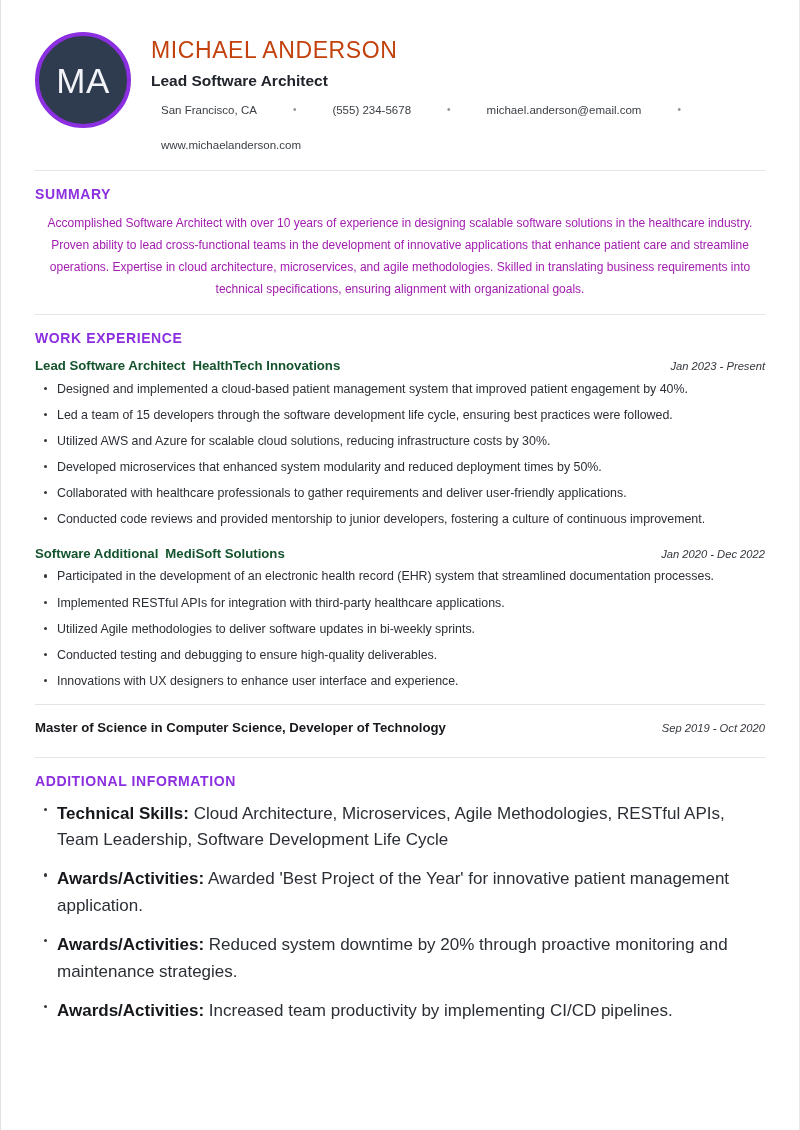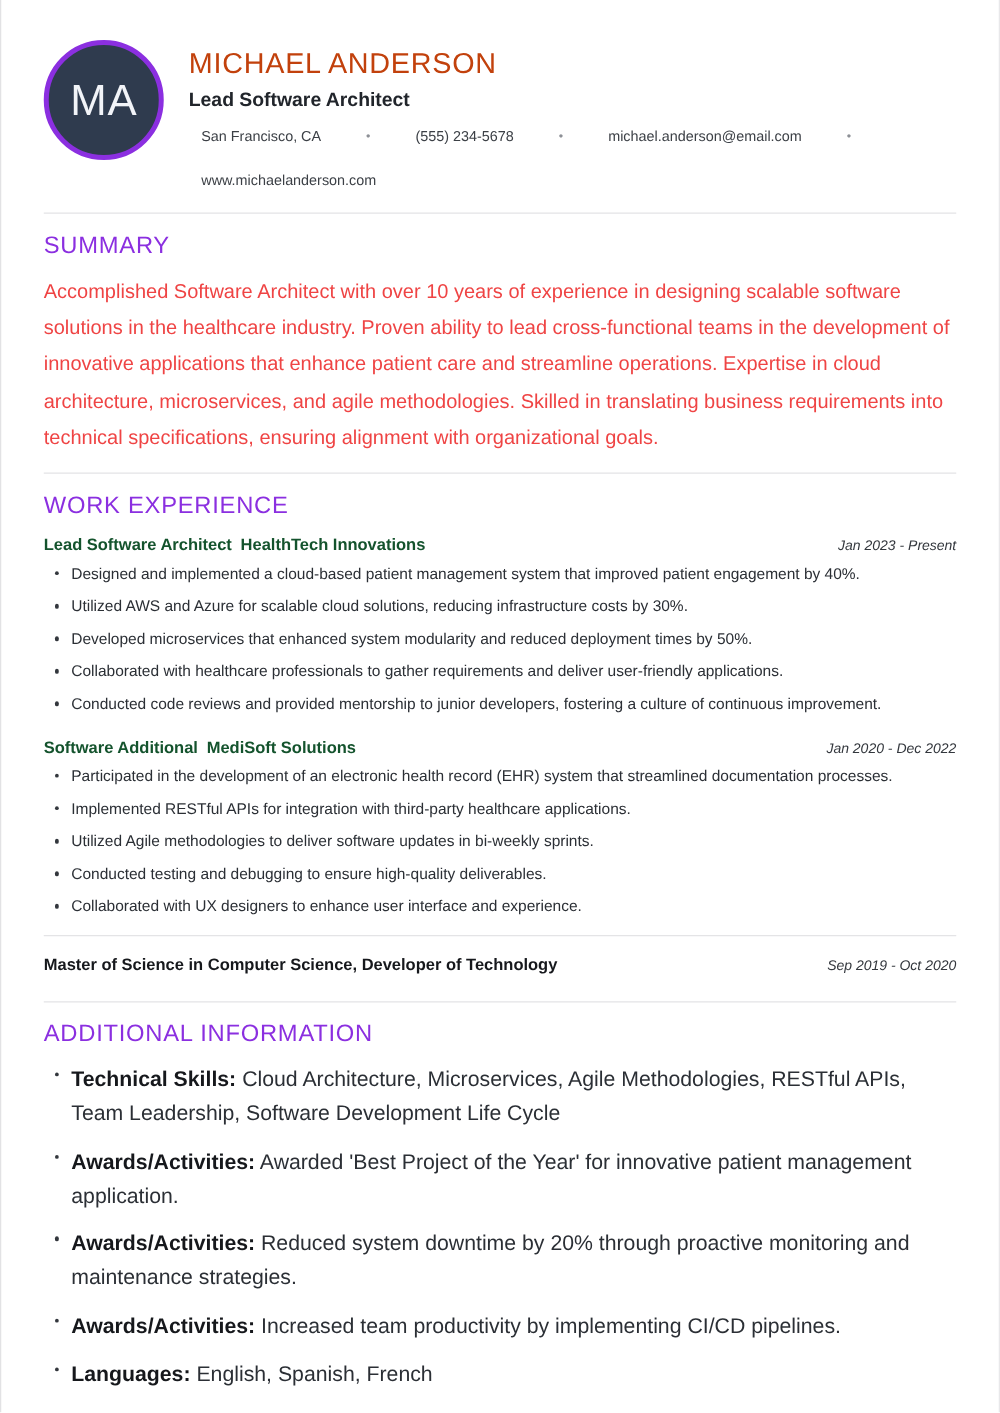--- a/index.html
+++ b/index.html
@@ -97,32 +97,32 @@
   .divider {
     border: 0;
     border-top: 1px solid #e4e4e6;
     margin: 13px 0 0 0;
   }
   .section {
     padding-top: 15px;
   }
   .section-title {
     color: #8b2fe0;
-    font-size: 19px;
-    font-weight: normal;
+    font-size: 14px;
+    font-weight: bold;
     letter-spacing: 0.6px;
     text-transform: uppercase;
     margin: 0 0 11px 0;
   }
   .summary-text {
-    font-size: 16px;
-    color: #ef4444;
+    font-size: 12px;
+    color: #a21caf;
     line-height: 1.83;
     margin: 0 0 3px 0;
-    text-align: left;
+    text-align: center;
   }
 
   
   .entry {
     margin-bottom: 2px;
   }
   .entry + .entry {
     margin-top: 16px;
   }
   .entry-head {
@@ -250,58 +250,58 @@
 
       <div class="entry">
         <div class="entry-head">
           <div class="entry-heading">
             <span>Lead Software Architect</span><span class="entry-company">HealthTech Innovations</span>
           </div>
           <div class="entry-dates">Jan 2023 - Present</div>
         </div>
         <ul class="bullets">
           <li>Designed and implemented a cloud-based patient management system that improved patient engagement by 40%.</li>
+          <li>Led a team of 15 developers through the software development life cycle, ensuring best practices were followed.</li>
           <li>Utilized AWS and Azure for scalable cloud solutions, reducing infrastructure costs by 30%.</li>
           <li>Developed microservices that enhanced system modularity and reduced deployment times by 50%.</li>
           <li>Collaborated with healthcare professionals to gather requirements and deliver user-friendly applications.</li>
           <li>Conducted code reviews and provided mentorship to junior developers, fostering a culture of continuous improvement.</li>
         </ul>
       </div>
 
       <div class="entry">
         <div class="entry-head">
           <div class="entry-heading">
             <span>Software Additional</span><span class="entry-company">MediSoft Solutions</span>
           </div>
           <div class="entry-dates">Jan 2020 - Dec 2022</div>
         </div>
         <ul class="bullets">
           <li>Participated in the development of an electronic health record (EHR) system that streamlined documentation processes.</li>
           <li>Implemented RESTful APIs for integration with third-party healthcare applications.</li>
           <li>Utilized Agile methodologies to deliver software updates in bi-weekly sprints.</li>
           <li>Conducted testing and debugging to ensure high-quality deliverables.</li>
-          <li>Collaborated with UX designers to enhance user interface and experience.</li>
+          <li>Innovations with UX designers to enhance user interface and experience.</li>
         </ul>
       </div>
     </div>
 
     <hr class="divider">
     <div class="section">
       <div class="edu-head">
         <div class="edu-heading">Master of Science in Computer Science, Developer of Technology</div>
         <div class="entry-dates">Sep 2019 - Oct 2020</div>
       </div>
     </div>
 
     <hr class="divider" style="margin-top:22px">
     <div class="section">
       <h2 class="section-title">Additional Information</h2>
       <ul class="info-list">
         <li><span class="info-label">Technical Skills:</span> <span class="info-value">Cloud Architecture, Microservices, Agile Methodologies, RESTful APIs, Team Leadership, Software Development Life Cycle</span></li>
         <li><span class="info-label">Awards/Activities:</span> <span class="info-value">Awarded 'Best Project of the Year' for innovative patient management application.</span></li>
         <li><span class="info-label">Awards/Activities:</span> <span class="info-value">Reduced system downtime by 20% through proactive monitoring and maintenance strategies.</span></li>
         <li><span class="info-label">Awards/Activities:</span> <span class="info-value">Increased team productivity by implementing CI/CD pipelines.</span></li>
-        <li><span class="info-label">Languages:</span> <span class="info-value">English,  Spanish,  French</span></li>
       </ul>
     </div>
 
   </div>
 </div>
 
 </body></html>

